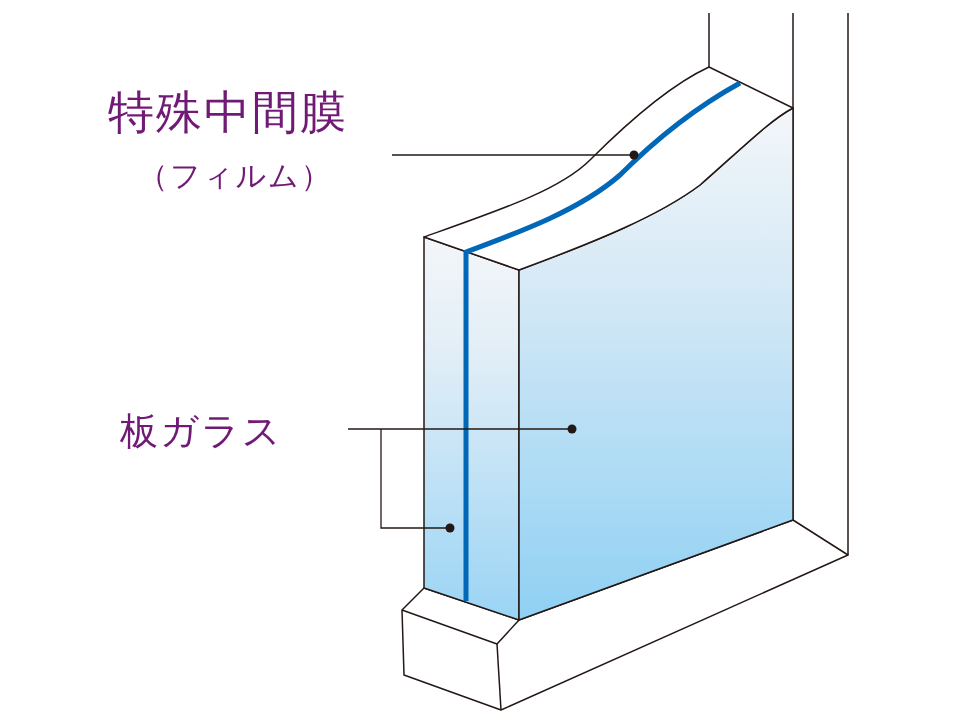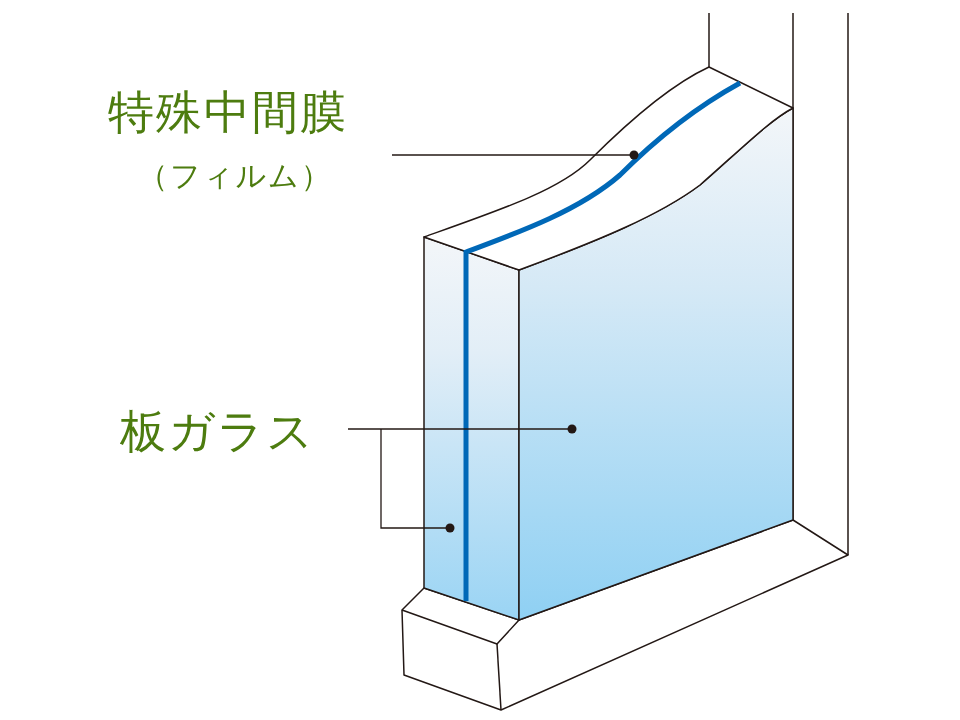--- a/index.html
+++ b/index.html
@@ -1,21 +1,21 @@
 <!DOCTYPE html>
 <html><head>
 <meta charset="utf-8">
 <style>
   html, body { margin: 0; padding: 0; background: #ffffff; }
   body { width: 960px; height: 720px; position: relative; overflow: hidden; font-family: "DejaVu Serif", "Liberation Serif", serif; }
   #diagram { position: absolute; left: 0; top: 0; }
-  .label { position: absolute; color: #4d7c0f; font-family: "DejaVu Serif", "Liberation Serif", serif; white-space: nowrap; letter-spacing: 2px; }
+  .label { position: absolute; color: #701a75; font-family: "DejaVu Serif", "Liberation Serif", serif; white-space: nowrap; letter-spacing: 2px; }
   #lbl-film-1 { left: 108px; top: 86px; font-size: 46px; line-height: 52px; }
   #lbl-film-2 { left: 138px; top: 150px; font-size: 30px; line-height: 52px; }
-  #lbl-glass { left: 120px; top: 405px; font-size: 46px; line-height: 52px; }
+  #lbl-glass { left: 120px; top: 405px; font-size: 38px; line-height: 52px; }
 </style>
 </head>
 <body>
 
 <svg id="diagram" width="960" height="720" viewBox="0 0 960 720" xmlns="http://www.w3.org/2000/svg">
   <defs>
     <linearGradient id="gFront" x1="0" y1="0" x2="0" y2="1">
       <stop offset="0" stop-color="#f3f6f9"></stop>
       <stop offset="0.35" stop-color="#d5e9f6"></stop>
       <stop offset="1" stop-color="#8fd0f3"></stop>

